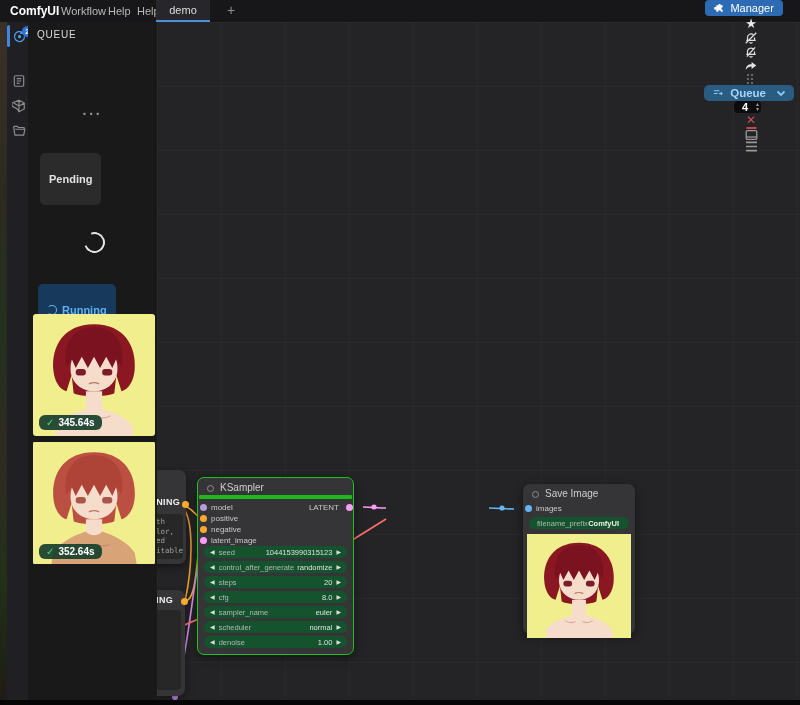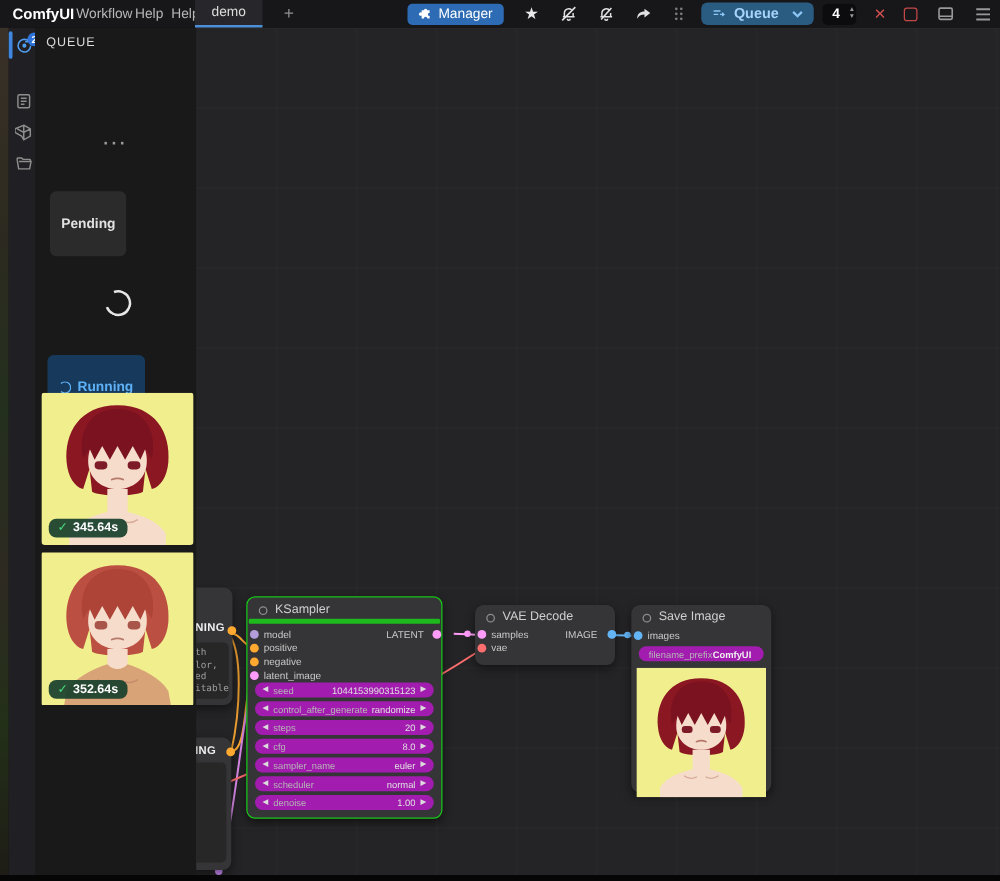--- a/index.html
+++ b/index.html
@@ -8,21 +8,21 @@
   .app { position:relative; width:800px; height:705px; background:#0a0a0a; }
 
   
   .menubar { position:absolute; left:0; top:0; width:800px; height:22px; background:#17171a; z-index:10; }
   .mb-item { position:absolute; top:0; height:22px; line-height:22px; color:#b8b8b8; font-size:11px; cursor:default; }
   .mb-title { color:#fff; font-weight:bold; font-size:12px; }
   .mb-tab { position:absolute; left:156px; top:0; width:54px; height:22px; background:#26262b;
     border-bottom:2px solid #4d8fd6; color:#ddd; font-size:11px; text-align:center; line-height:20px; }
   .mb-plus { position:absolute; left:218px; top:0; width:26px; height:22px; color:#8f8f8f;
     font-size:14px; text-align:center; line-height:21px; }
-  .mb-right { position:absolute; right:6px; top:0; height:22px; display:flex; align-items:center; }
+  .mb-right { position:absolute; right:6px; top:0; height:22px; display:flex; align-items:center;flex-direction:column; }
   .btn-manager { display:flex; align-items:center; gap:5px; background:#2d6cb4; border-radius:4px;
     padding:2px 9px; height:17px; color:#fff; font-size:11px; }
   .tool-ic { margin-left:14px; width:16px; height:16px; display:flex; align-items:center; justify-content:center; color:#d8d8d8; }
   .star-glyph { font-size:13px; color:#e8e8e8; }
   .drag-dots { margin-left:12px; }
   .btn-queue { margin-left:10px; display:flex; align-items:center; gap:6px; background:#2a5b80;
     border-radius:5px; padding:2px 8px; height:18px; color:#a8d4fa; font-size:11.5px; font-weight:600; }
   .spinbox { margin-left:7px; display:flex; align-items:center; background:#0c0c0e; border-radius:4px;
     width:27px; height:17px; padding:0 2px 0 0; }
   .spinbox .num { flex:1; text-align:center; color:#fff; font-size:11px; font-weight:600; }
@@ -68,21 +68,21 @@
     background-size:64px 64px; }
   .wires { position:absolute; left:0; top:0; z-index:1; }
   .node { position:absolute; background:#353537; border-radius:7px; z-index:2;
     box-shadow:0 3px 8px rgba(0,0,0,0.45); }
   .node-title { position:absolute; left:22px; top:4px; color:#cfcfcf; font-size:10px; }
   .collapse-dot { position:absolute; left:9px; top:7px; width:7px; height:7px; border-radius:50%;
     border:1.3px solid #8d8d8d; }
   .slot-dot { position:absolute; width:7px; height:7px; border-radius:50%; z-index:3; }
   .slot-label { position:absolute; color:#c9c9c9; font-size:8px; }
   .out-label { position:absolute; color:#c9c9c9; font-size:8px; text-align:right; }
-  .widget { position:absolute; left:6px; right:6px; height:12px; background:#a21caf; border-radius:6px;
+  .widget { position:absolute; left:6px; right:6px; height:12px; background:#14532d; border-radius:6px;
     display:flex; align-items:center; padding:0 6px; }
   .widget .wname { color:#b5b5b5; font-size:7.5px; margin-left:4px; }
   .widget .wval { margin-left:auto; color:#e0e0e0; font-size:7.5px; margin-right:4px; }
   .widget .warr { color:#dcdcdc; font-size:6px; line-height:12px; }
   .progress { position:absolute; left:1px; right:1px; top:17px; height:4px; background:#1db91d; border-radius:1px; }
   .ksampler { border:1.5px solid #19c519; }
   .run-badge { position:absolute; color:#efefef; font-size:9px; font-weight:bold; letter-spacing:0.3px; }
   .ptext { position:absolute; background:#272727; border-radius:4px; }
   .frag { position:absolute; color:#9d9d9d; font-size:7.5px; line-height:9.5px;
     font-family:"DejaVu Sans Mono",monospace; white-space:pre; }
@@ -330,32 +330,22 @@
         <span class="warr">▶</span>
       </div>
       <div class="widget" style="top:158px">
         <span class="warr">◀</span>
         <span class="wname">denoise</span>
         <span class="wval">1.00</span>
         <span class="warr">▶</span>
       </div>
     </div>
 
-    <div class="node" style="left:223px;top:462px;width:112px;height:48px">
-      <span class="collapse-dot"></span>
-      <span class="node-title">VAE Decode</span>
-      <span class="slot-dot" style="left:2px;top:20px;background:#FF9CF9"></span>
-      <span class="slot-label" style="left:13px;top:19px">samples</span>
-      <span class="slot-dot" style="left:2px;top:31px;background:#FF6E6E"></span>
-      <span class="slot-label" style="left:13px;top:30px">vae</span>
-      <span class="out-label" style="right:14px;top:19px">IMAGE</span>
-      <span class="slot-dot" style="right:-1px;top:20px;background:#64B5F6"></span>
-    </div>
-
-    <div class="node" style="left:348px;top:462px;width:112px;height:150px">
+
+    <div class="node" style="left:366px;top:462px;width:112px;height:150px">
       <span class="collapse-dot"></span>
       <span class="node-title">Save Image</span>
       <span class="slot-dot" style="left:2px;top:21px;background:#64B5F6"></span>
       <span class="slot-label" style="left:13px;top:20px">images</span>
       <div class="widget" style="top:33px">
         <span class="wname" style="margin-left:2px">filename_prefix</span>
         <span class="wval" style="font-weight:bold;color:#f0f0f0">ComfyUI</span>
       </div>
       <div class="node-img" style="top:50px;height:104px">
         <svg style="--bg:#f1ee8d;--hair:#8a1722;--hair2:#7a1220;--skin:#f6ddcb;--eye:#7e1b28" viewBox="0 0 120 120" preserveAspectRatio="xMidYMid slice">

